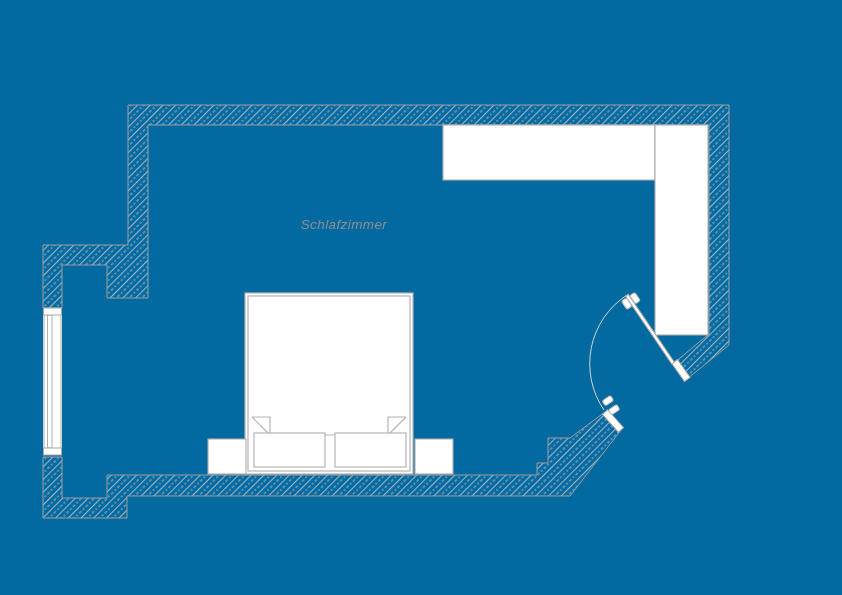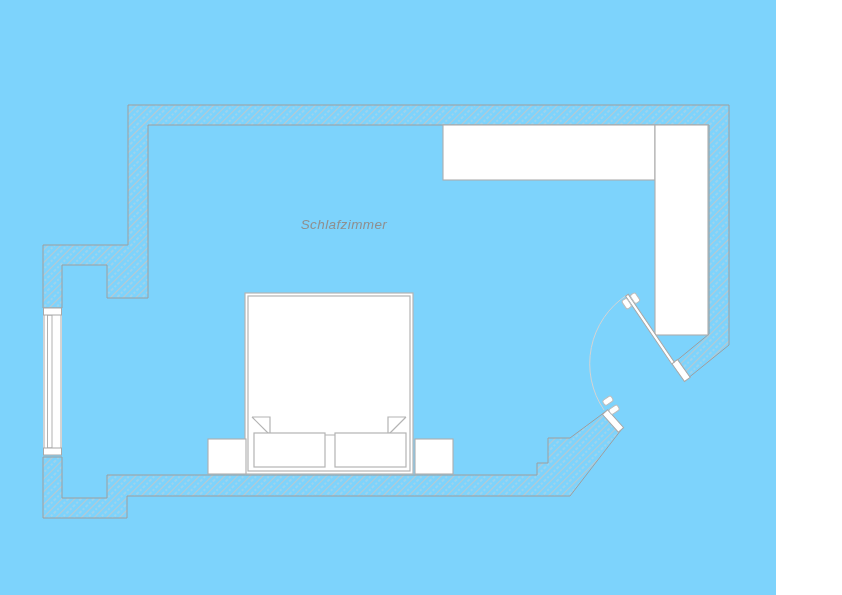--- a/index.html
+++ b/index.html
@@ -6,23 +6,23 @@
     margin: 0;
     padding: 0;
     background: #ffffff;
     width: 842px;
     height: 595px;
     overflow: hidden;
     font-family: "Liberation Sans", sans-serif;
   }
   #plan-wrap {
     position: relative;
-    width: 776px;
+    width: 842px;
     height: 595px;
-    background: #7dd3fc;
+    background: #0369a1;
   }
   svg { display: block; }
   text.room-label {
     font-family: "Liberation Sans", sans-serif;
     font-style: italic;
     font-size: 13.5px;
     letter-spacing: 0.4px;
   }
 </style>
 </head>

